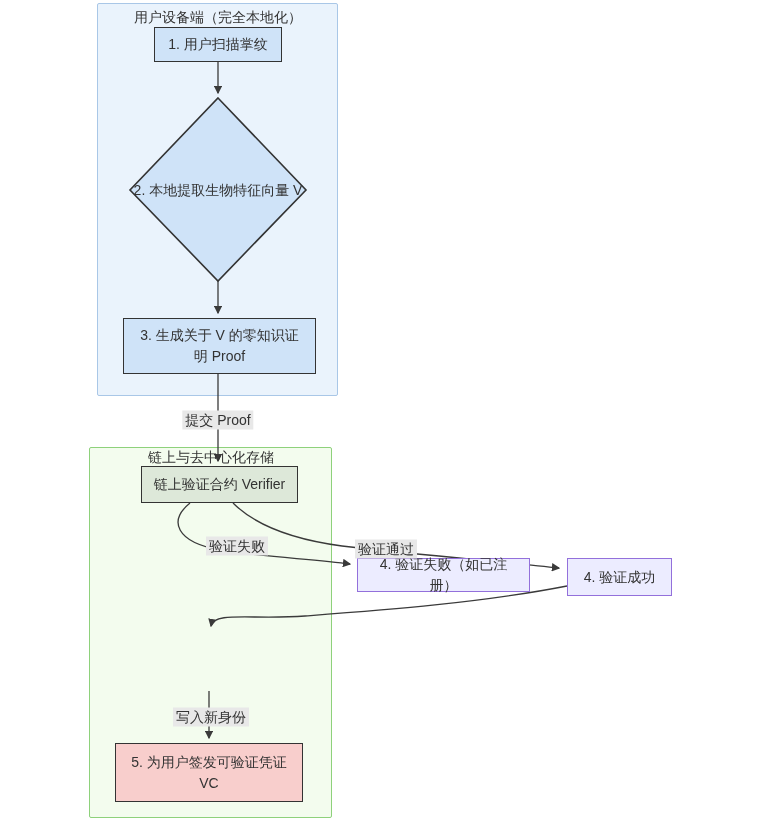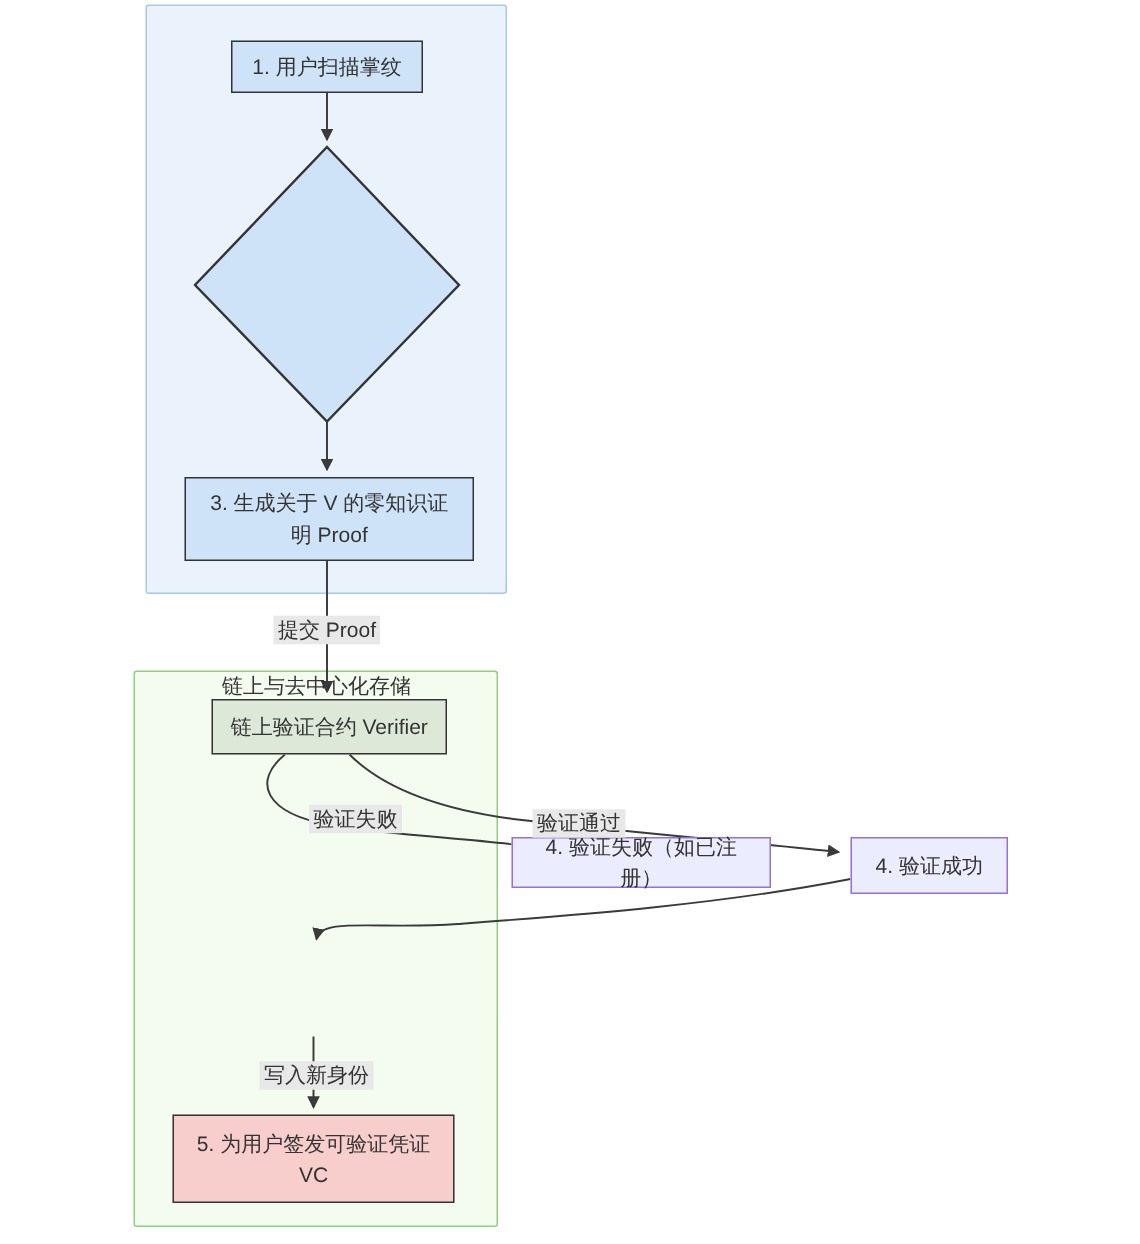--- a/index.html
+++ b/index.html
@@ -82,21 +82,21 @@
     background: var(--pink-node-fill, #f8cecc);
     border: 1.6px solid var(--dark-border, #333);
   }
   .node-scan     { left: 154px; top: 27px;  width: 128px; height: 35px; }
   .node-extract  {
     left: 118px; top: 168px; width: 200px; height: 44px;
     background: transparent; border: none; padding: 0;
   }
   .node-proof    { left: 123px; top: 318px; width: 193px; height: 56px; }
   .node-verifier { left: 141px; top: 466px; width: 157px; height: 37px; }
-  .node-fail     { left: 341px; top: 558px; width: 173px; height: 20px; }
+  .node-fail     { left: 357px; top: 558px; width: 173px; height: 20px; }
   .node-success  { left: 567px; top: 558px; width: 105px; height: 38px; }
   .node-registry { left: 113px; top: 634px; width: 193px; height: 57px; }
   .node-vc       { left: 115px; top: 743px; width: 188px; height: 59px; }
   .edge-label {
     position: absolute;
     z-index: 4;
     transform: translate(-50%, -50%);
     background: var(--edge-label-bg, #e8e8e8);
     font-size: 14px;
     line-height: 17px;
@@ -128,23 +128,25 @@
 
     <path class="edge" d="M 218 62 L 218 93" marker-end="url(#arrow)"></path>
     <path class="edge" d="M 218 281 L 218 313" marker-end="url(#arrow)"></path>
     <path class="edge" d="M 218 374 L 218 461" marker-end="url(#arrow)"></path>
     <path class="edge" d="M 190 503 C 168 521 176 542 220 550 C 262 557 315 559 350 564" marker-end="url(#arrow)"></path>
     <path class="edge" d="M 233 503 C 254 524 290 539 342 546 C 430 556 505 562 559 568" marker-end="url(#arrow)"></path>
     <path class="edge" d="M 567 586 C 480 603 385 610 305 616 C 252 620 214 611 211 626" marker-end="url(#arrow)"></path>
     <path class="edge" d="M 209 691 L 209 738" marker-end="url(#arrow)"></path>
   </svg>
 
+  <div class="cluster-label" style="left:218px; top:9px;">用户设备端（完全本地化）</div>
   <div class="cluster-label" style="left:211px; top:449px;text-align:center;">链上与去中心化存储</div>
 
   <div class="node node-blue node-scan">1. 用户扫描掌纹</div>
+  <div class="node node-extract">2. 本地提取生物特征向量 V</div>
   <div class="node node-blue node-proof">3. 生成关于 V 的零知识证明 Proof</div>
   <div class="node node-green node-verifier">链上验证合约 Verifier</div>
   <div class="node node-purple node-fail">4. 验证失败（如已注册）</div>
   <div class="node node-purple node-success">4. 验证成功</div>
   <div class="node node-pink node-vc">5. 为用户签发可验证凭证 VC</div>
 
   <div class="edge-label label-submit">提交 Proof</div>
   <div class="edge-label label-fail">验证失败</div>
   <div class="edge-label label-pass">验证通过</div>
   <div class="edge-label label-write">写入新身份</div>

